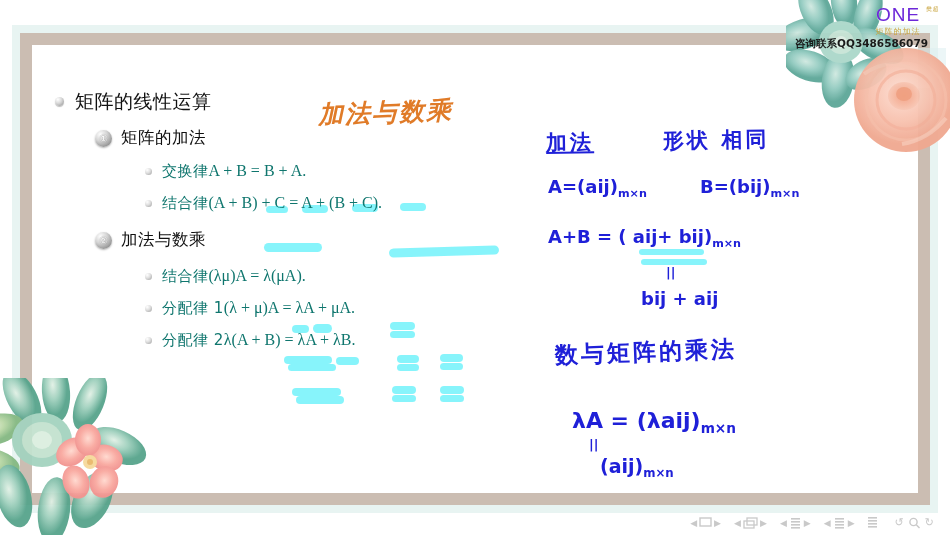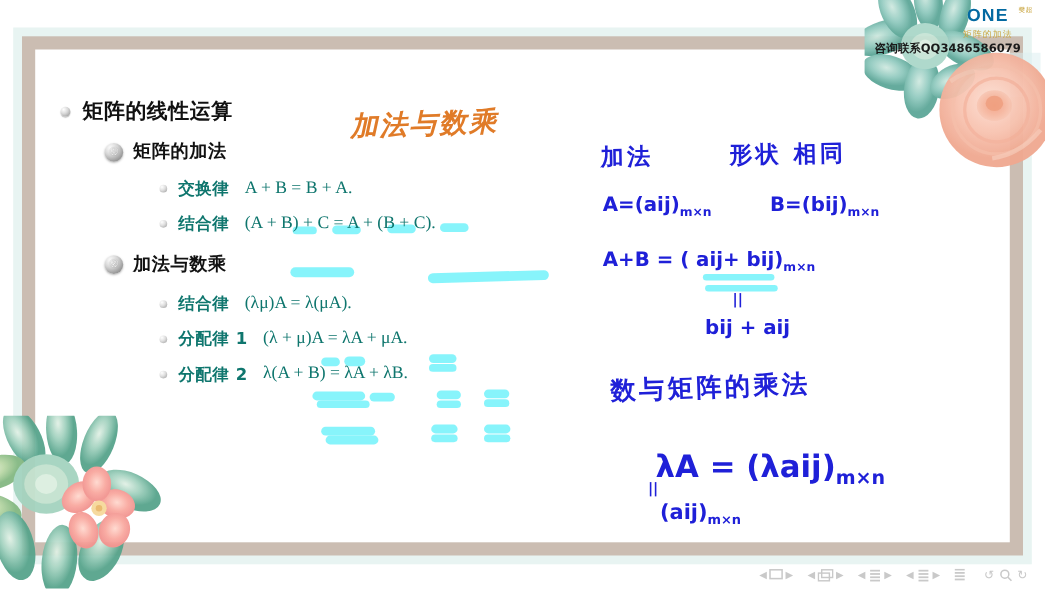--- a/index.html
+++ b/index.html
@@ -49,24 +49,24 @@
     text-shadow:0 0 1px rgba(0,0,0,.6);
   }
 
   .lvl1{font-size:19px;color:#111;line-height:26px;
         font-family:"DejaVu Sans","Liberation Sans",sans-serif;}
   .lvl2{font-size:16.5px;color:#111;line-height:24px;margin-left:40px;margin-top:12px;
         font-family:"DejaVu Sans","Liberation Sans",sans-serif;}
   .lvl3{font-size:15px;color:#0f766e;line-height:22px;margin-left:90px;margin-top:10px;
         font-family:"DejaVu Sans","Liberation Sans",sans-serif;}
 
-  .cn-label{font-weight:700;letter-spacing:.5px;}
+  .cn-label{font-weight:400;letter-spacing:.5px;}
   .math{
     font-family:"Liberation Serif","DejaVu Serif",serif;
-    font-size:16px;margin-left:14px;position:relative;white-space:nowrap;
+    font-size:16px;position:relative;white-space:nowrap;
   }
 
   
   .hl{
     position:absolute;background:#7df3fb;border-radius:6px;
     z-index:9;pointer-events:none;opacity:.92;
   }
 
   
   .hand{
@@ -83,22 +83,22 @@
     font-weight:bold;font-size:25px;letter-spacing:2px;
     white-space:nowrap;font-style:italic;
   }
 
   
   .deco{position:absolute;pointer-events:none;}
 
   
   .brand{position:absolute;right:6px;top:2px;z-index:30;text-align:center;width:92px;}
   .brand-one{
-    font-family:"Liberation Sans",sans-serif;font-weight:bold;font-size:16px;
-    color:#0369a1;letter-spacing:1px;line-height:25px;
+    font-family:"Liberation Sans",sans-serif;font-weight:normal;font-size:19px;
+    color:#6d28d9;letter-spacing:1px;line-height:25px;
     text-shadow:0 1px 1px rgba(255,255,255,.7);
   }
   .brand-sub{
     font-family:"DejaVu Sans",sans-serif;font-size:8px;color:#c9a53f;
     letter-spacing:1px;line-height:10px;
   }
   .brand-tiny{
     position:absolute;right:11px;top:5px;font-family:"DejaVu Sans",sans-serif;
     font-size:6px;color:#c9a53f;letter-spacing:.5px;
   }
@@ -296,21 +296,21 @@
   <div class="hl" style="left:392px;top:386px;width:24px;height:8px;"></div>
   <div class="hl" style="left:392px;top:395px;width:24px;height:7px;"></div>
   <div class="hl" style="left:440px;top:386px;width:24px;height:8px;"></div>
   <div class="hl" style="left:440px;top:395px;width:24px;height:7px;"></div>
 
   <div class="hl" style="left:639px;top:249px;width:65px;height:6px;"></div>
   <div class="hl" style="left:641px;top:259px;width:66px;height:6px;"></div>
 
   <div class="orange-title" style="left:318px;top:96px;transform:rotate(-2deg);">加法与数乘</div>
 
-  <div class="hand hand-cn" style="left:546px;top:129px;font-size:21px;transform:rotate(-1deg);">加法</div>
+  <div class="hand hand-cn" style="left:546px;top:129px;font-size:21px;transform:rotate(-1deg);text-decoration:underline;">加法</div>
 
   <div class="hand hand-cn" style="left:663px;top:127px;font-size:21px;transform:rotate(-1deg);">形状 相同</div>
 
   <div class="hand" style="left:548px;top:176px;font-size:18px;">
     <span>A=(aij)</span><span class="sub">m×n</span>
   </div>
 
   <div class="hand" style="left:700px;top:176px;font-size:18px;">
     <span>B=(bij)</span><span class="sub">m×n</span>
   </div>
@@ -322,21 +322,21 @@
   <div class="hand" style="left:666px;top:265px;font-size:13px;">
     <span>||</span>
   </div>
 
   <div class="hand" style="left:641px;top:288px;font-size:18px;">
     <span>bij + aij</span>
   </div>
 
   <div class="hand hand-cn" style="left:555px;top:340px;font-size:23px;transform:rotate(-2deg);">数与矩阵的乘法</div>
 
-  <div class="hand" style="left:596px;top:408px;font-size:28px;">
+  <div class="hand" style="left:572px;top:408px;font-size:22px;">
     <span>λA = (λaij)</span><span class="sub">m×n</span>
   </div>
 
   <div class="hand" style="left:589px;top:437px;font-size:13px;">
     <span>||</span>
   </div>
 
   <div class="hand" style="left:600px;top:455px;font-size:19px;">
     <span>(aij)</span><span class="sub">m×n</span>
   </div>

